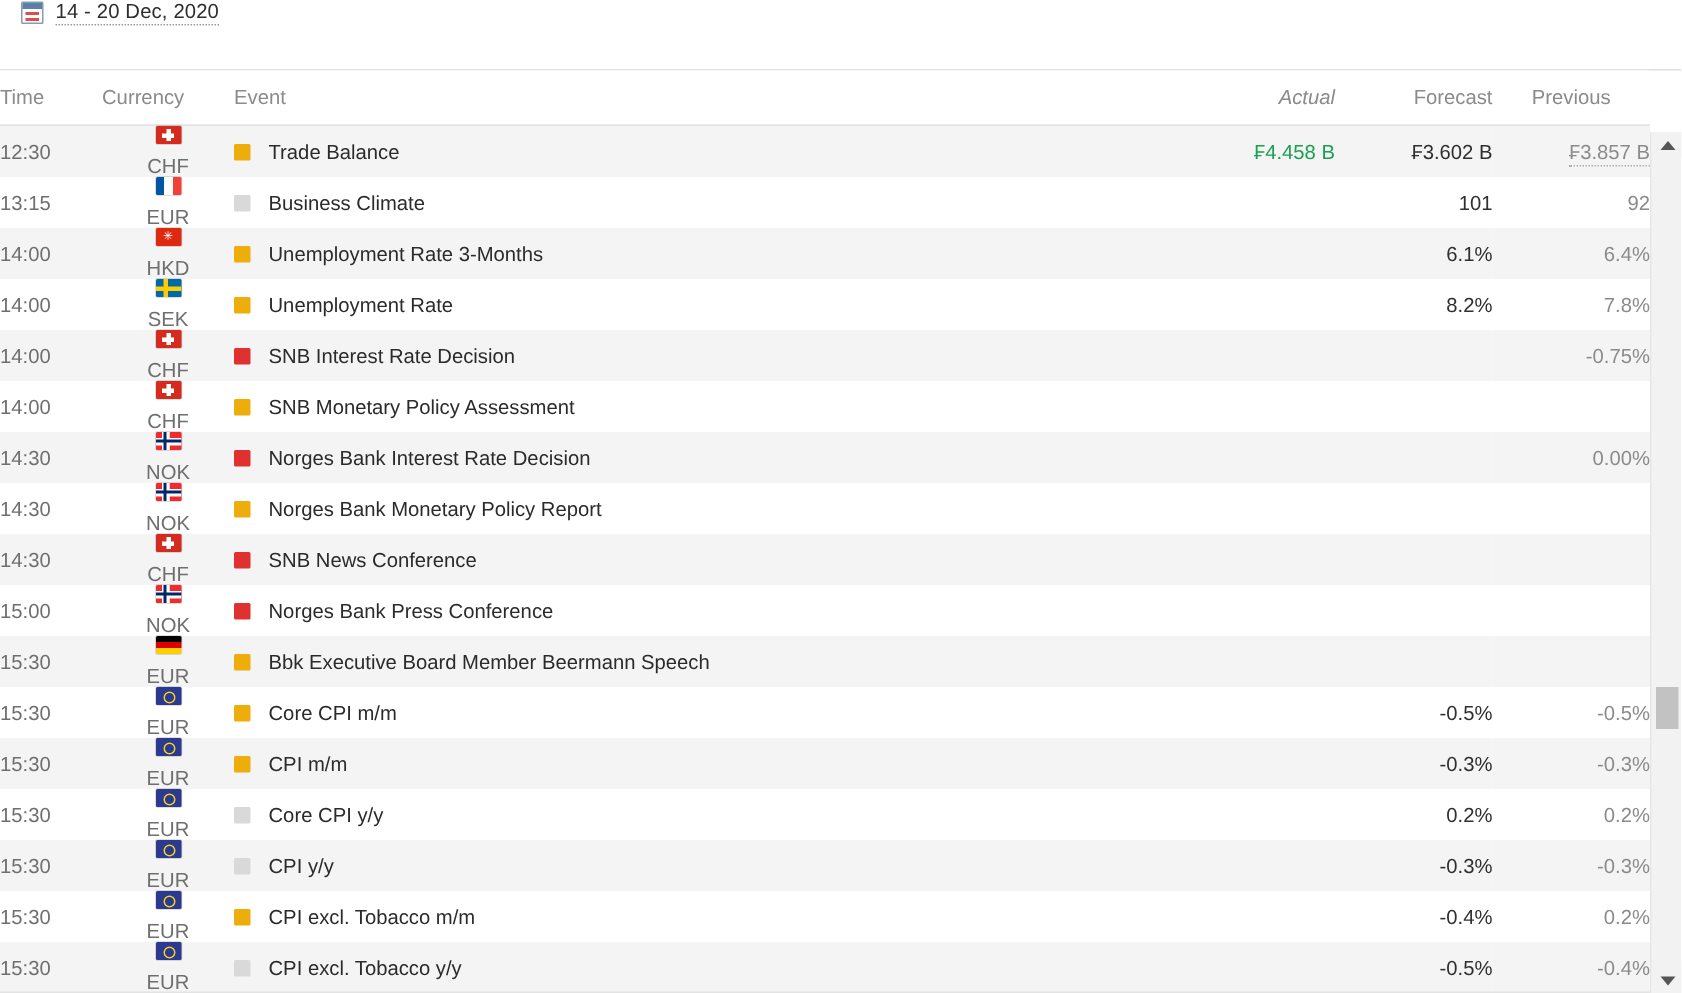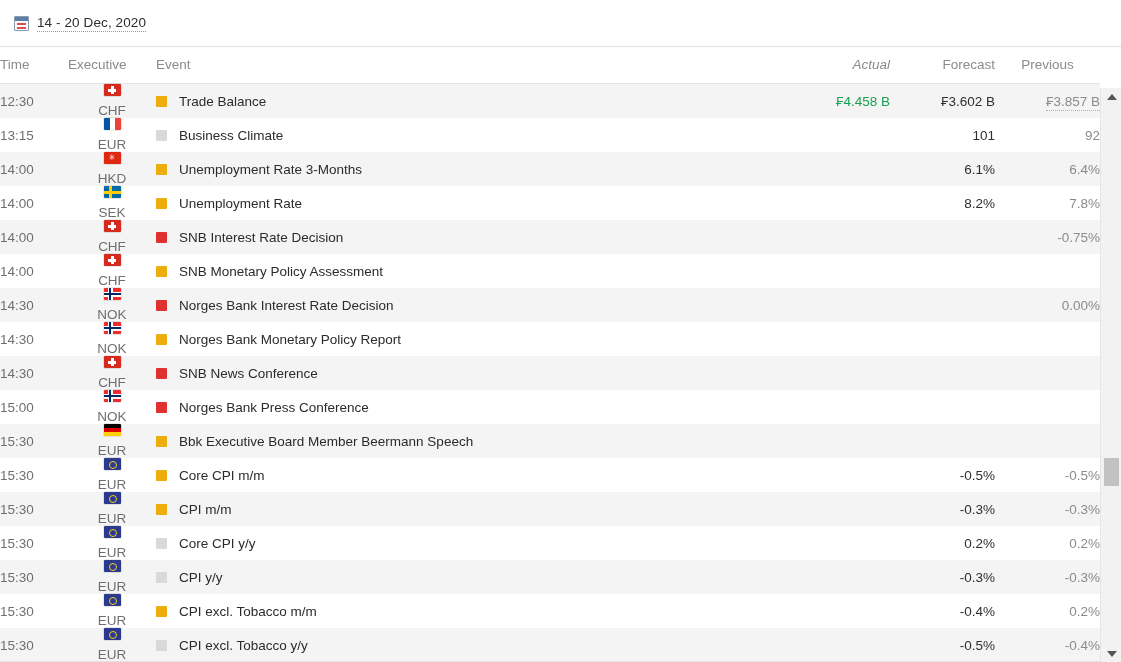--- a/index.html
+++ b/index.html
@@ -13,21 +13,21 @@
     position: relative;
     background: #ffffff;
     overflow: hidden;
   }
 
   
   .topbar {
     height: 47px;
     border-bottom: 1px solid #e0e0e0;
     display: flex;
-    align-items: center;
+    align-items: flex-start;
     padding: 0 13px 0 14px;
     background: #ffffff;
   }
   .topbar-left { display: flex; align-items: center; gap: 8px; }
   .topbar-right {
     margin-left: auto;
     display: flex; align-items: baseline; gap: 5px;
     font-size: 13.5px; color: #3b3b3b;
   }
   .dotted {
@@ -267,21 +267,21 @@
         <col class="c-time">
           <col class="c-cur">
           <col class="c-evt">
         <col class="c-act">
           <col class="c-fc">
           <col class="c-prev">
       </colgroup>
       <thead>
         <tr>
           <th class="h-time">Time</th>
-          <th class="h-cur">Executive</th>
+          <th class="h-cur">Currency</th>
           <th class="h-evt">Event</th>
           <th class="h-act">Actual</th>
           <th class="h-fc">Forecast</th>
           <th class="h-prev">Previous</th>
         </tr>
       </thead>
       <tbody id="tbody">
           <tr class="odd">
             <td class="t-time">12:30</td>
             <td class="t-cur">

